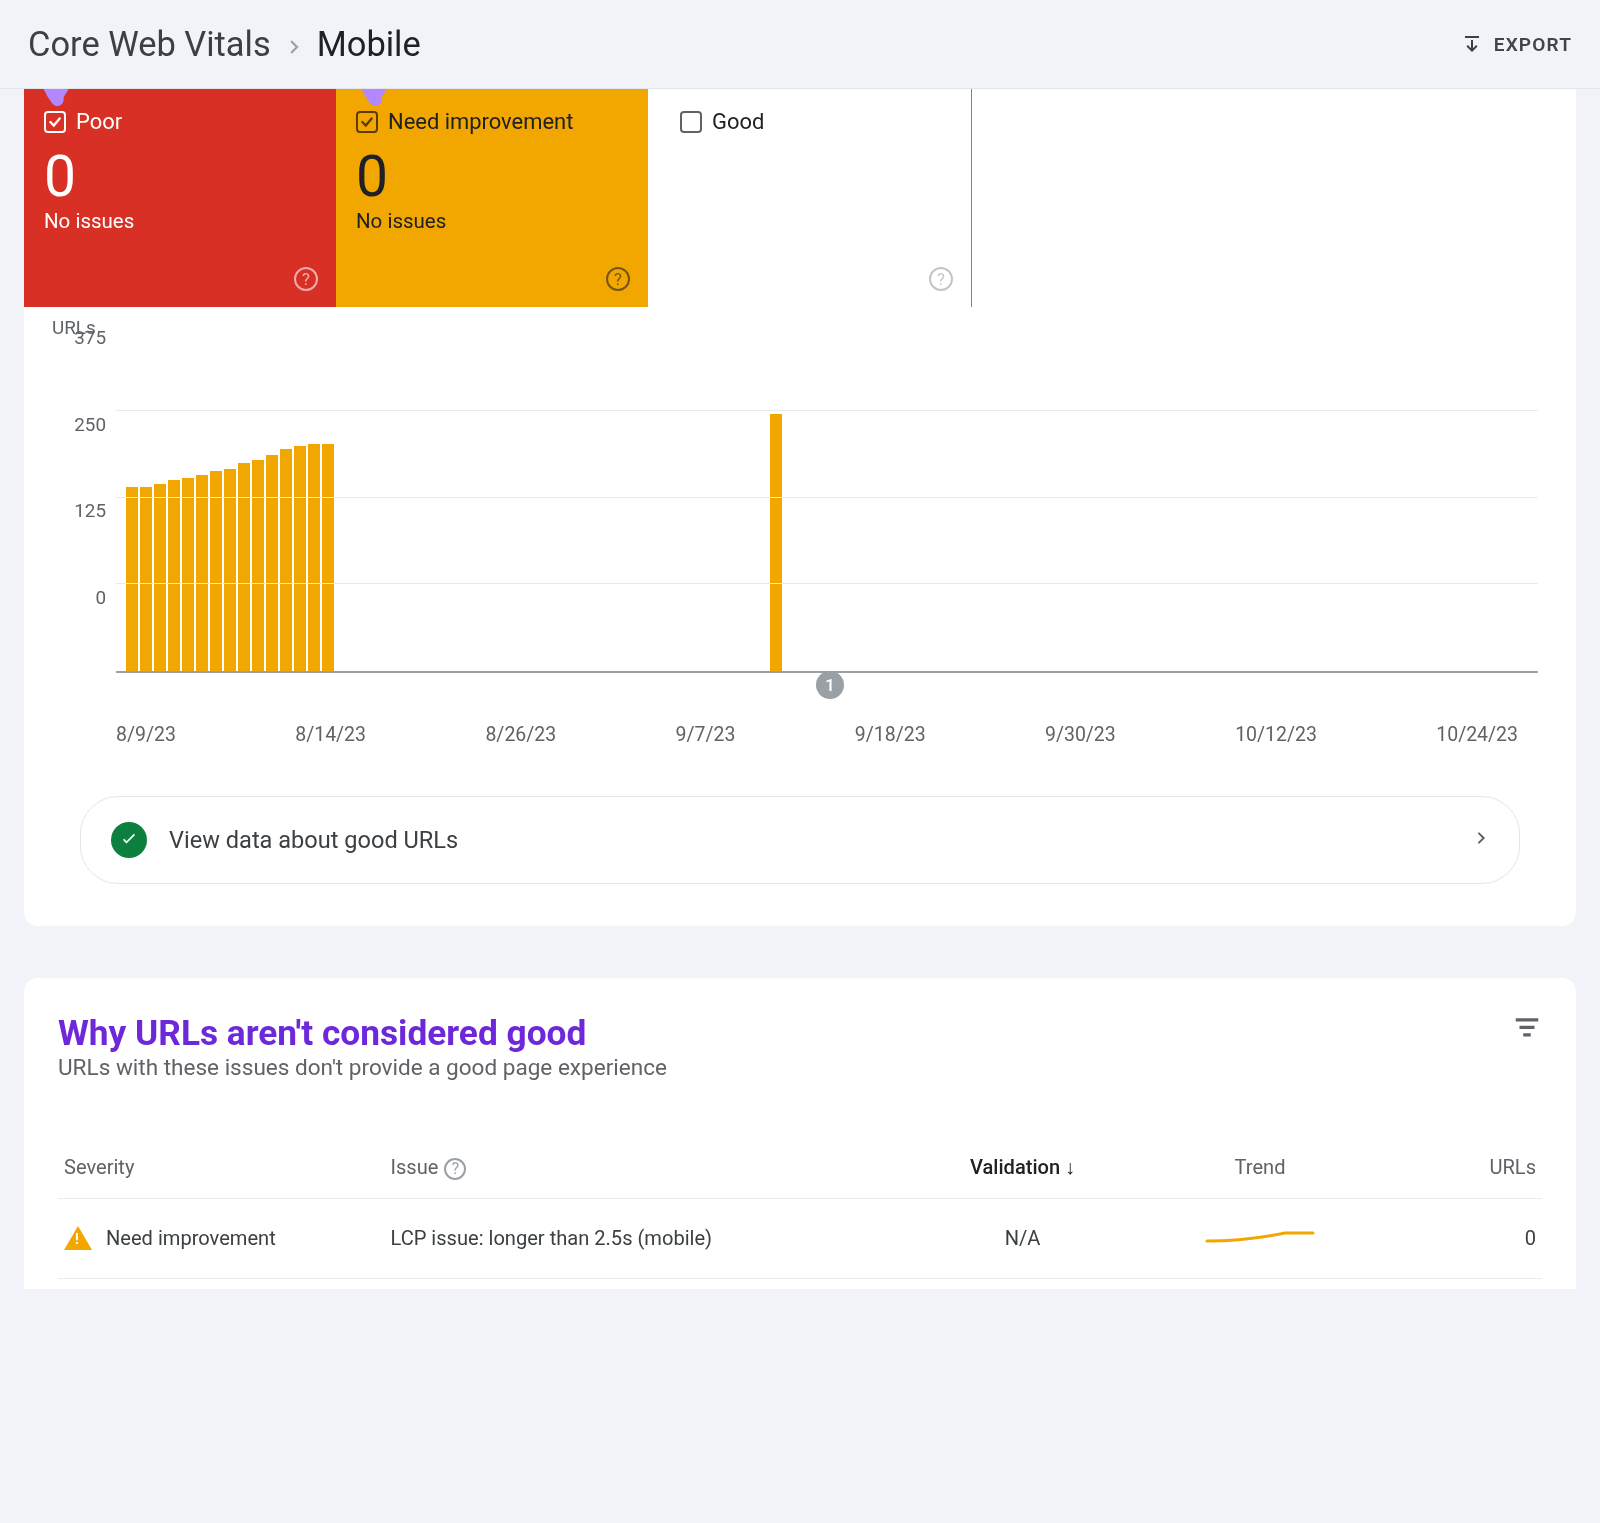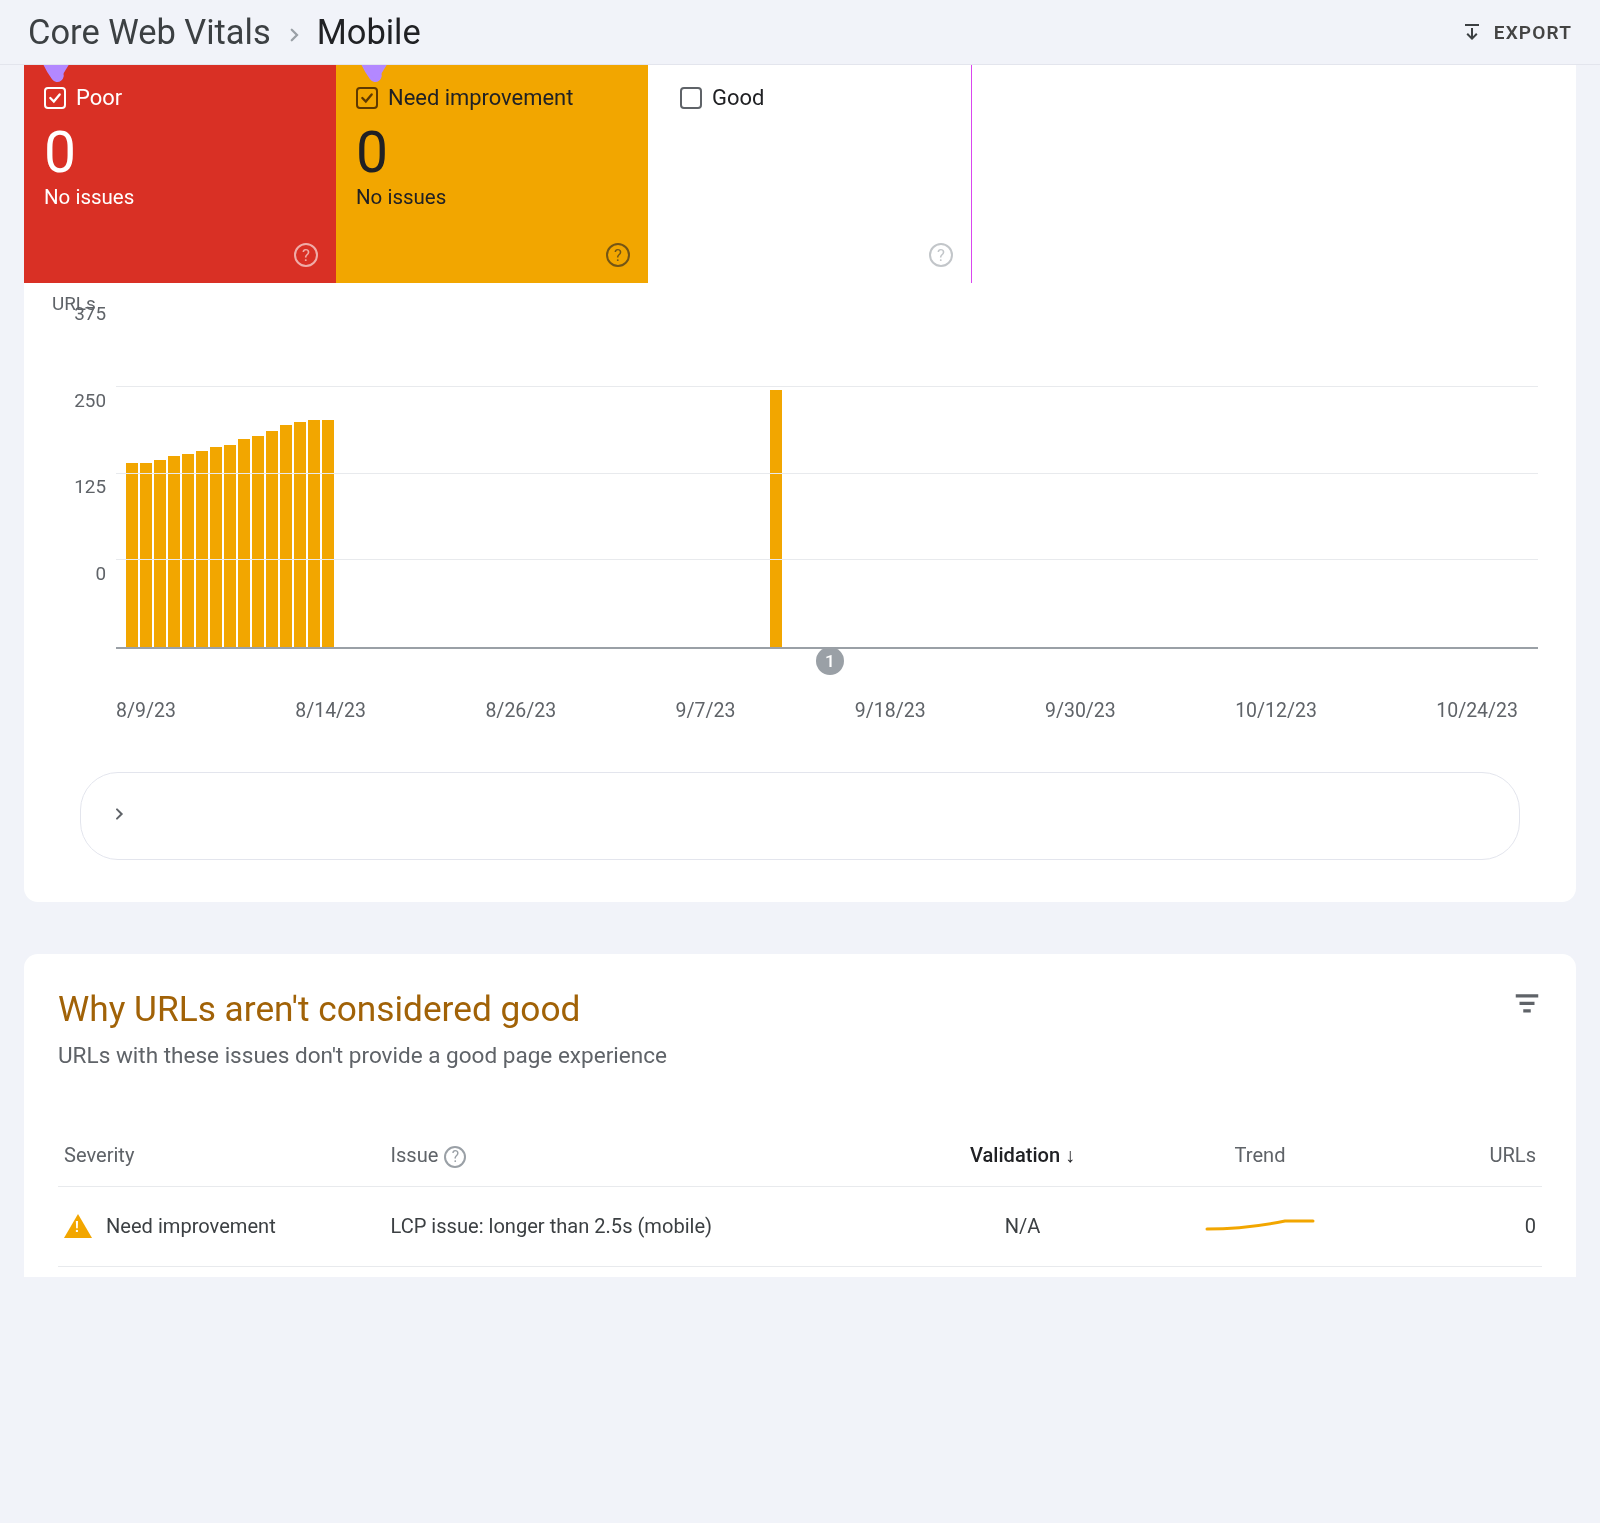--- a/index.html
+++ b/index.html
@@ -1,19 +1,19 @@
 <!DOCTYPE html>
 <html><head>
 <meta charset="utf-8">
 <style>
   *{box-sizing:border-box;margin:0;padding:0;}
   html{font-size:20.5px;}
   body{font-family:"Google Sans",Roboto,Arial,sans-serif;background:#f1f3f9;color:#3c4043;width:1600px;}
   
-  .header{display:flex;align-items:center;justify-content:space-between;padding:12px 28px;border-bottom:1px solid #e3e5ed;text-align:right;}
+  .header{display:flex;align-items:center;justify-content:space-between;padding:24px 28px;border-bottom:1px solid #e3e5ed;text-align:right;}
   .crumbs{display:flex;align-items:center;gap:14px;font-size:1.68rem;}
   .crumb-root{color:#3c4043;}
   .crumb-chev{color:#9aa0a6;}
   .crumb-leaf{font-weight:400;color:#202124;}
   .export-btn{display:flex;align-items:center;gap:10px;font-weight:600;letter-spacing:.06em;font-size:.93rem;color:#444;cursor:pointer;}
   .export-btn svg{width:24px;height:24px;fill:#3c4043;}
   
   .card{background:#fff;border-radius:14px;margin:0 24px;overflow:hidden;}
   .card1{margin-top:0;border-top-left-radius:0;border-top-right-radius:0;}
   
@@ -46,21 +46,21 @@
   .arrow{position:absolute;width:86px;height:86px;pointer-events:none;z-index:5;}
   
   .link-row{margin:10px 56px 42px 56px;border:1px solid #e3e5ed;border-radius:38px;padding:24px 30px;display:flex;align-items:center;justify-content:space-between;cursor:pointer;}
   .link-row .left{display:flex;align-items:center;gap:22px;}
   .badge-circle{width:36px;height:36px;border-radius:50%;background:#0d7f3f;display:flex;align-items:center;justify-content:center;}
   .badge-circle svg{width:20px;height:20px;fill:#fff;}
   .link-row .chev{color:#5f6368;font-size:1.6rem;}
   
   .card2{margin-top:52px;padding:34px 34px 10px 34px;border-bottom-left-radius:0;border-bottom-right-radius:0;}
   .sec-head{display:flex;align-items:flex-start;justify-content:space-between;}
-  .sec-head h2{font-size:1.72rem;font-weight:400;color:#a16207;margin-bottom:12px;}
+  .sec-head h2{font-size:1.72rem;font-weight:700;color:#6d28d9;}
   .sec-head p{font-size:1.1rem;color:#5f6368;}
   .filter-ico{width:30px;height:30px;color:#5f6368;cursor:pointer;}
   table{width:100%;border-collapse:collapse;margin-top:56px;font-size:.98rem;}
   th{text-align:left;color:#5f6368;font-weight:400;padding:18px 6px;}
   th.sort{color:#202124;font-weight:500;}
   th.r,td.r{text-align:right;}
   tbody tr{border-top:1px solid #e8eaed;border-bottom:1px solid #e8eaed;}
   td{padding:26px 6px;color:#3c4043;}
   .sev{display:flex;align-items:center;gap:14px;}
   .warn-tri{width:0;height:0;border-left:14px solid transparent;border-right:14px solid transparent;border-bottom:24px solid #f2a600;position:relative;}
@@ -256,20 +256,28 @@
         <span>8/26/23</span>
         <span>9/7/23</span>
         <span>9/18/23</span>
         <span>9/30/23</span>
         <span>10/12/23</span>
         <span>10/24/23</span>
       </div>
   </div>
 
   <div class="link-row">
+    <div class="left">
+      <span class="badge-circle">
+          <svg viewBox="0 0 24 24">
+            <path d="M9 16.2l-4.2-4.2 1.4-1.4L9 13.4l8.8-8.8 1.4 1.4z"></path>
+          </svg>
+        </span>
+      <span style="font-size:1.15rem">View data about good URLs</span>
+    </div>
     <span class="chev"><svg width="16" height="26" viewBox="0 0 24 24" fill="none" stroke="#5f6368" stroke-width="3" stroke-linecap="round">
           <polyline points="9 5 16 12 9 19"></polyline>
         </svg></span>
   </div>
 </div>
 
 <div class="card card2">
   <div class="sec-head">
     <div>
       <h2>Why URLs aren't considered good</h2>

